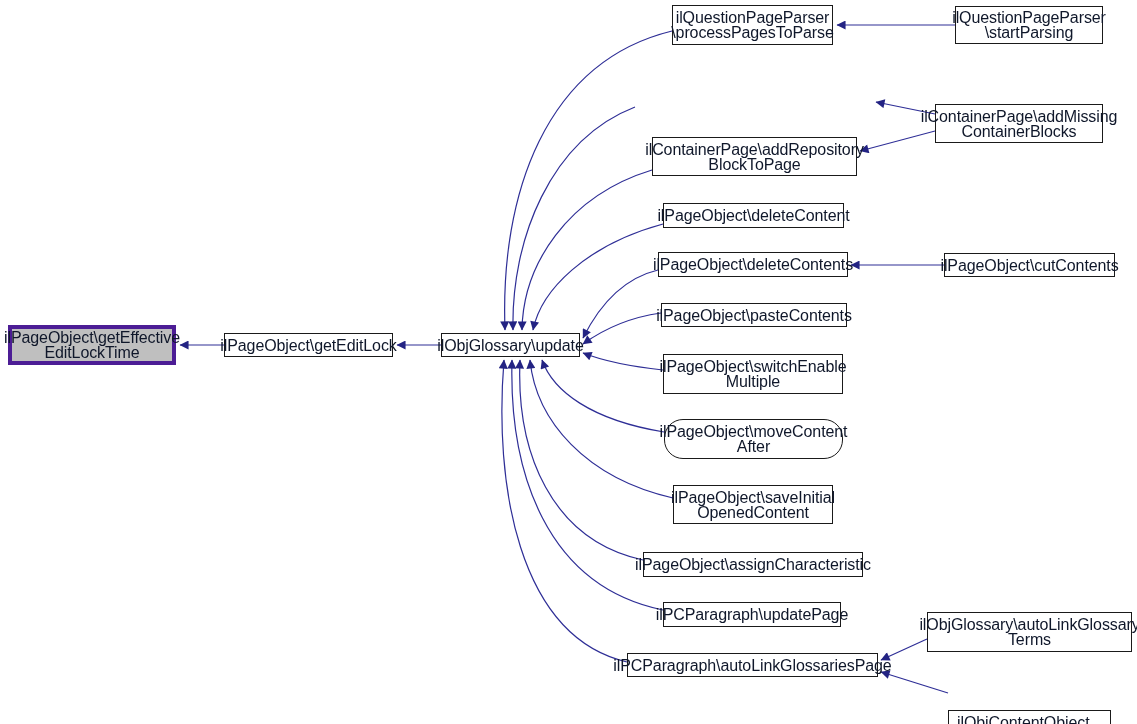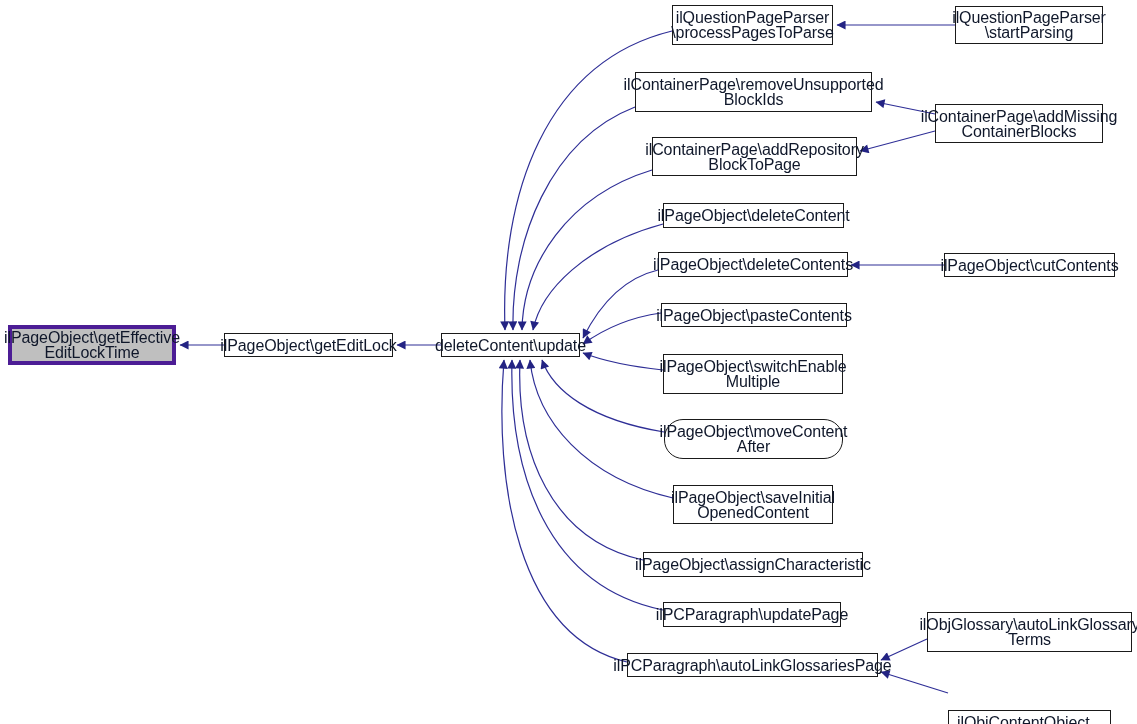--- a/index.html
+++ b/index.html
@@ -84,30 +84,28 @@
     <path class="edge" d="M 643,560 C 551,540 516,452 520,360" marker-end="url(#arrow)"></path>
     <path class="edge" d="M 663,610 C 546,586 509,472 512,360" marker-end="url(#arrow)"></path>
     <path class="edge" d="M 627,662 C 517,636 494,482 504,360" marker-end="url(#arrow)"></path>
   </svg>
 
   <div class="node highlight" style="left:8px; top:325px; width:168px; height:40px;">ilPageObject\getEffective
 EditLockTime</div>
 
   <div class="node" style="left:224px; top:333px; width:169px; height:24px;">ilPageObject\getEditLock</div>
 
-  <div class="node" style="left:441px; top:333px; width:139px; height:24px;">deleteContent\update</div>
+  <div class="node" style="left:441px; top:333px; width:139px; height:24px;">ilObjGlossary\update</div>
 
   <div class="node" style="left:672px; top:5px; width:161px; height:40px;">ilQuestionPageParser
 \processPagesToParse</div>
 
   <div class="node" style="left:955px; top:6px; width:148px; height:38px;">ilQuestionPageParser
 \startParsing</div>
 
-  <div class="node" style="left:635px; top:72px; width:237px; height:40px;">ilContainerPage\removeUnsupported
-BlockIds</div>
 
   <div class="node" style="left:935px; top:104px; width:168px; height:39px;">ilContainerPage\addMissing
 ContainerBlocks</div>
 
   <div class="node" style="left:652px; top:137px; width:205px; height:39px;">ilContainerPage\addRepository
 BlockToPage</div>
 
   <div class="node" style="left:663px; top:203px; width:181px; height:25px;">ilPageObject\deleteContent</div>
 
   <div class="node" style="left:658px; top:252px; width:190px; height:25px;">ilPageObject\deleteContents</div>

